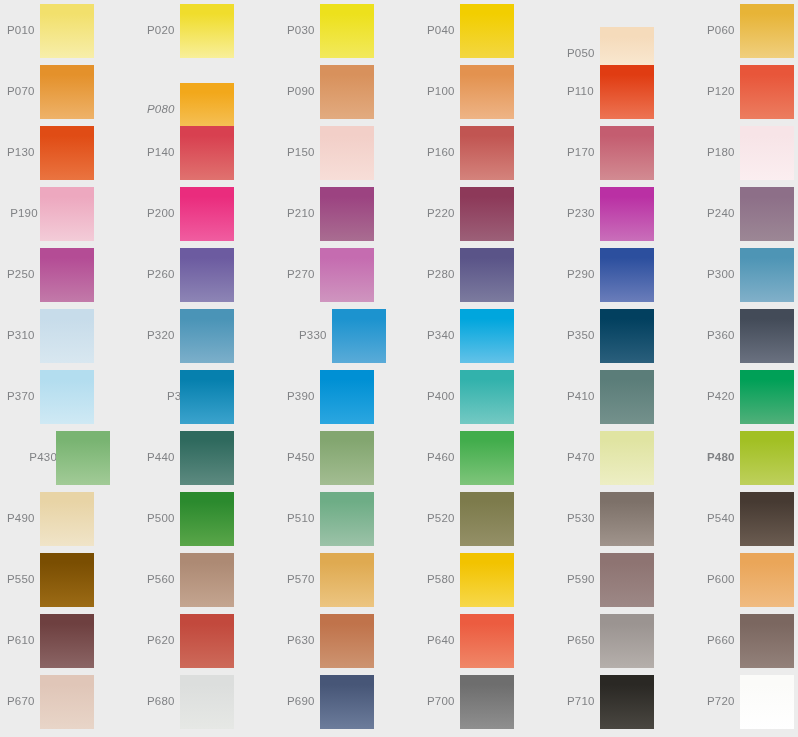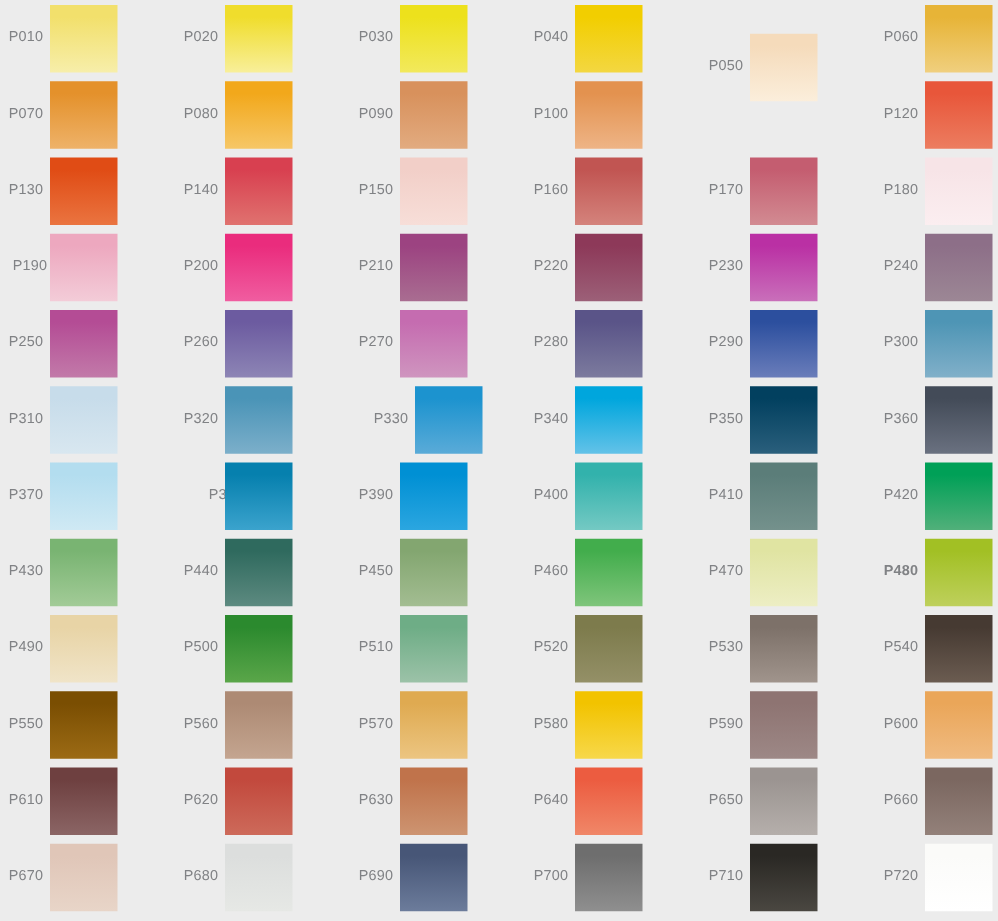--- a/index.html
+++ b/index.html
@@ -74,32 +74,36 @@
       <div class="swatch-chip" style="background: linear-gradient(rgb(245, 219, 187) 0%, rgb(245, 219, 187) 18%, rgb(251, 238, 219) 100%);"></div>
     </div>
     <div class="swatch-cell" style="left: 700px; top: 0px;">
       <div class="swatch-label" style="color: rgb(128, 130, 133);">P060</div>
       <div class="swatch-chip" style="background: linear-gradient(rgb(231, 180, 55) 0%, rgb(231, 180, 55) 18%, rgb(240, 207, 126) 100%);"></div>
     </div>
     <div class="swatch-cell" style="left: 0px; top: 61px;">
       <div class="swatch-label" style="color: rgb(128, 130, 133);">P070</div>
       <div class="swatch-chip" style="background: linear-gradient(rgb(228, 145, 43) 0%, rgb(228, 145, 43) 18%, rgb(238, 178, 105) 100%);"></div>
     </div>
-    <div class="swatch-cell" style="left: 140px; top: 61px;">
+    <div class="swatch-cell" style="left: 140px; top: 79px; font-style: italic;">
       <div class="swatch-label" style="color: rgb(128, 130, 133);">P080</div>
       <div class="swatch-chip" style="background: linear-gradient(rgb(242, 168, 27) 0%, rgb(242, 168, 27) 18%, rgb(246, 199, 103) 100%);"></div>
     </div>
     <div class="swatch-cell" style="left: 280px; top: 61px;">
       <div class="swatch-label" style="color: rgb(128, 130, 133);">P090</div>
       <div class="swatch-chip" style="background: linear-gradient(rgb(216, 145, 92) 0%, rgb(216, 145, 92) 18%, rgb(226, 171, 128) 100%);"></div>
     </div>
     <div class="swatch-cell" style="left: 420px; top: 61px;">
       <div class="swatch-label" style="color: rgb(128, 130, 133);">P100</div>
       <div class="swatch-chip" style="background: linear-gradient(rgb(227, 146, 79) 0%, rgb(227, 146, 79) 18%, rgb(238, 180, 134) 100%);"></div>
     </div>
+    <div class="swatch-cell" style="left: 560px; top: 61px;">
+      <div class="swatch-label" style="color: rgb(128, 130, 133);">P110</div>
+      <div class="swatch-chip" style="background: linear-gradient(rgb(224, 60, 18) 0%, rgb(224, 60, 18) 18%, rgb(237, 116, 83) 100%);"></div>
+    </div>
     <div class="swatch-cell" style="left: 700px; top: 61px;">
       <div class="swatch-label" style="color: rgb(128, 130, 133);">P120</div>
       <div class="swatch-chip" style="background: linear-gradient(rgb(232, 86, 58) 0%, rgb(232, 86, 58) 18%, rgb(236, 125, 96) 100%);"></div>
     </div>
     <div class="swatch-cell" style="left: 0px; top: 122px;">
       <div class="swatch-label" style="color: rgb(128, 130, 133);">P130</div>
       <div class="swatch-chip" style="background: linear-gradient(rgb(224, 76, 21) 0%, rgb(224, 76, 21) 18%, rgb(234, 116, 64) 100%);"></div>
     </div>
     <div class="swatch-cell" style="left: 140px; top: 122px;">
       <div class="swatch-label" style="color: rgb(128, 130, 133);">P140</div>
@@ -210,21 +214,21 @@
       <div class="swatch-chip" style="background: linear-gradient(rgb(50, 178, 172) 0%, rgb(50, 178, 172) 18%, rgb(116, 201, 195) 100%);"></div>
     </div>
     <div class="swatch-cell" style="left: 560px; top: 366px;">
       <div class="swatch-label" style="color: rgb(128, 130, 133);">P410</div>
       <div class="swatch-chip" style="background: linear-gradient(rgb(91, 125, 121) 0%, rgb(91, 125, 121) 18%, rgb(116, 145, 140) 100%);"></div>
     </div>
     <div class="swatch-cell" style="left: 700px; top: 366px;">
       <div class="swatch-label" style="color: rgb(128, 130, 133);">P420</div>
       <div class="swatch-chip" style="background: linear-gradient(rgb(0, 160, 87) 0%, rgb(0, 160, 87) 18%, rgb(81, 176, 122) 100%);"></div>
     </div>
-    <div class="swatch-cell" style="left: 0px; top: 427px;">
+    <div class="swatch-cell" style="left: 16px; top: 427px; text-align: right;">
       <div class="swatch-label" style="color: rgb(128, 130, 133);">P430</div>
       <div class="swatch-chip" style="background: linear-gradient(rgb(121, 180, 114) 0%, rgb(121, 180, 114) 18%, rgb(162, 203, 151) 100%);"></div>
     </div>
     <div class="swatch-cell" style="left: 140px; top: 427px;">
       <div class="swatch-label" style="color: rgb(128, 130, 133);">P440</div>
       <div class="swatch-chip" style="background: linear-gradient(rgb(47, 106, 94) 0%, rgb(47, 106, 94) 18%, rgb(93, 138, 128) 100%);"></div>
     </div>
     <div class="swatch-cell" style="left: 280px; top: 427px;">
       <div class="swatch-label" style="color: rgb(128, 130, 133);">P450</div>
       <div class="swatch-chip" style="background: linear-gradient(rgb(131, 166, 112) 0%, rgb(131, 166, 112) 18%, rgb(163, 189, 146) 100%);"></div>

